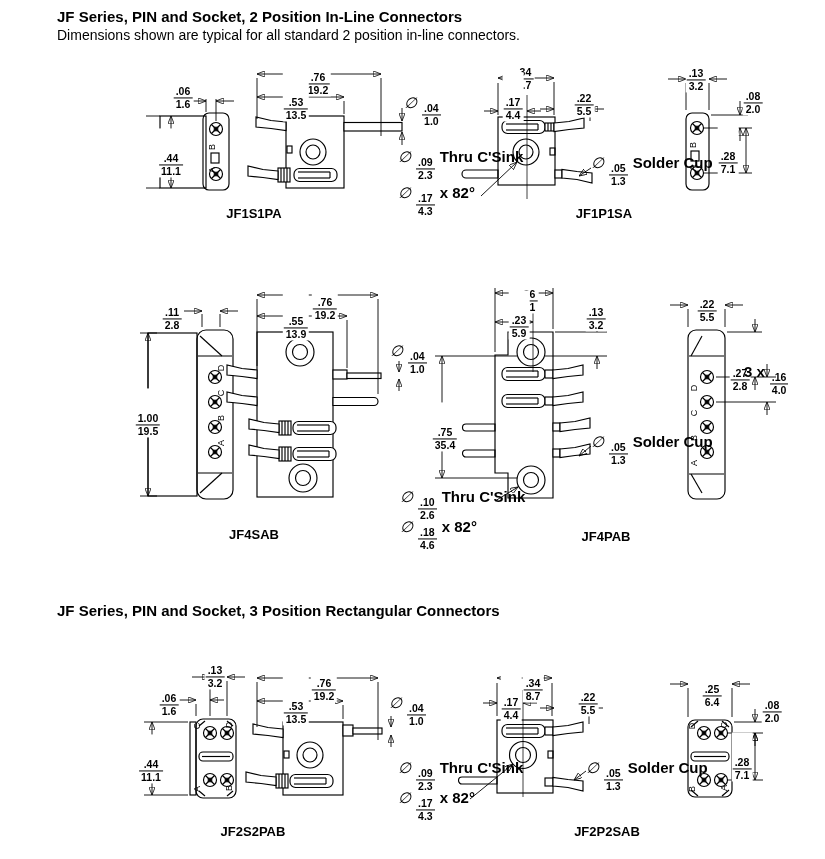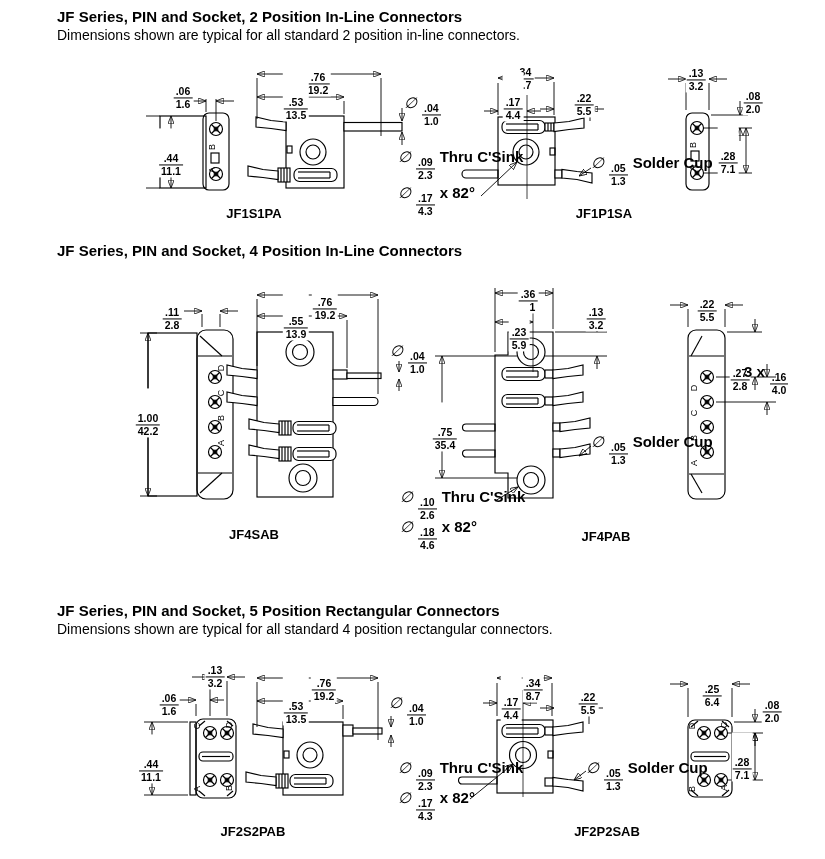--- a/index.html
+++ b/index.html
@@ -382,23 +382,21 @@
         <line x1="727" y1="733" x2="763" y2="733"></line>
   <line x1="755" y1="709" x2="755" y2="722" marker-end="url(#mE)"></line>
   <line x1="755" y1="733" x2="755" y2="746" marker-start="url(#mS)"></line>
   <line x1="727" y1="780" x2="763" y2="780"></line>
   <line x1="755" y1="733" x2="755" y2="780" marker-start="url(#mS)" marker-end="url(#mE)"></line>
 </g>
 </svg>
 
 <h2 class="h1" style="left:57px;top:8px">JF Series, PIN and Socket, 2 Position In-Line Connectors</h2>
 <p class="sub" style="left:57px;top:27px">Dimensions shown are typical for all standard 2 position in-line connectors.</p>
-<h2 class="h1" style="left:57px;top:242px">JF Series, PIN and Socket, 4 Position In-Line Connectors</h2>
-<h2 class="h1" style="left:57px;top:602px">JF Series, PIN and Socket, 5 Position Rectangular Connectors</h2>
-<p class="sub" style="left:57px;top:621px">Dimensions shown are typical for all standard 4 position rectangular connectors.</p>
+<h2 class="h1" style="left:57px;top:602px">JF Series, PIN and Socket, 3 Position Rectangular Connectors</h2>
 
 <div class="model" style="left:254px;top:206px">JF1S1PA</div>
 <div class="model" style="left:604px;top:206px">JF1P1SA</div>
 <div class="model" style="left:254px;top:527px">JF4SAB</div>
 <div class="model" style="left:606px;top:529px">JF4PAB</div>
 <div class="model" style="left:253px;top:824px">JF2S2PAB</div>
 <div class="model" style="left:607px;top:824px">JF2P2SAB</div>
 
 <div class="dim" style="left:183px;top:86px">
       <span class="in">.06</span>
@@ -471,35 +469,35 @@
       </span>
       <span class="suffix">Solder Cup</span>
     </div>
 
 <div class="dim" style="left:172px;top:307px">
       <span class="in">.11</span>
       <span class="mm">2.8</span>
     </div>
 <div class="dim" style="left:148px;top:413px">
       <span class="in">1.00</span>
-      <span class="mm">42.2</span>
+      <span class="mm">19.5</span>
     </div>
 <div class="dim" style="left:325px;top:297px">
       <span class="in">.76</span>
       <span class="mm">19.2</span>
     </div>
 <div class="dim" style="left:296px;top:316px">
       <span class="in">.55</span>
       <span class="mm">13.9</span>
     </div>
 <div class="dim" style="left:528px;top:289px">
       <span class="in">.36</span>
       <span class="mm">9.1</span>
     </div>
-<div class="dim" style="left:519px;top:327px">
+<div class="dim" style="left:519px;top:315px">
       <span class="in">.23</span>
       <span class="mm">5.9</span>
     </div>
 <div class="dim" style="left:596px;top:307px">
       <span class="in">.13</span>
       <span class="mm">3.2</span>
     </div>
 <div class="dim" style="left:445px;top:427px">
       <span class="in">.75</span>
       <span class="mm">35.4</span>

